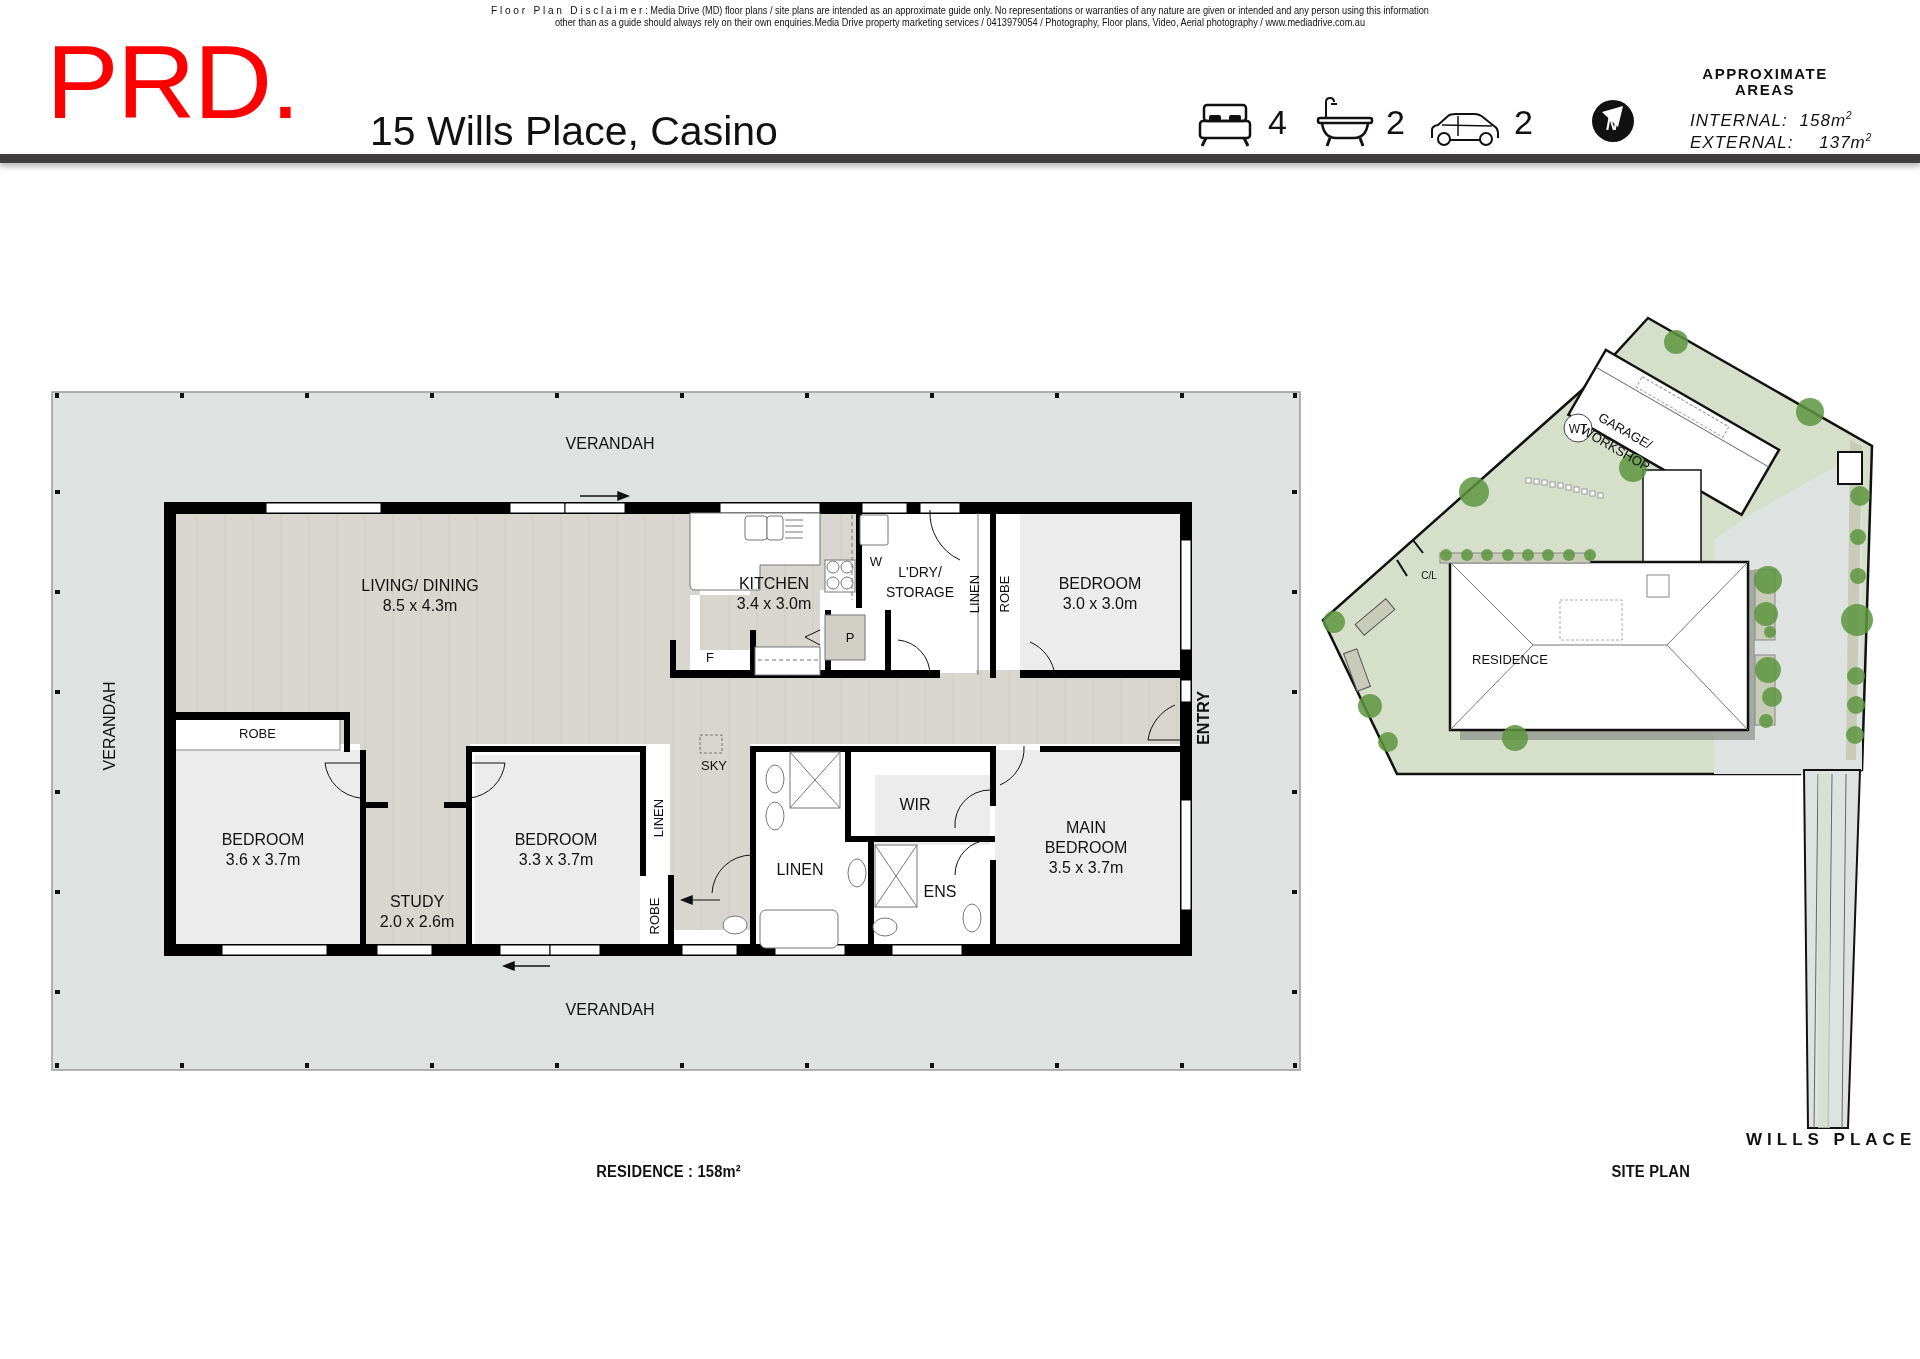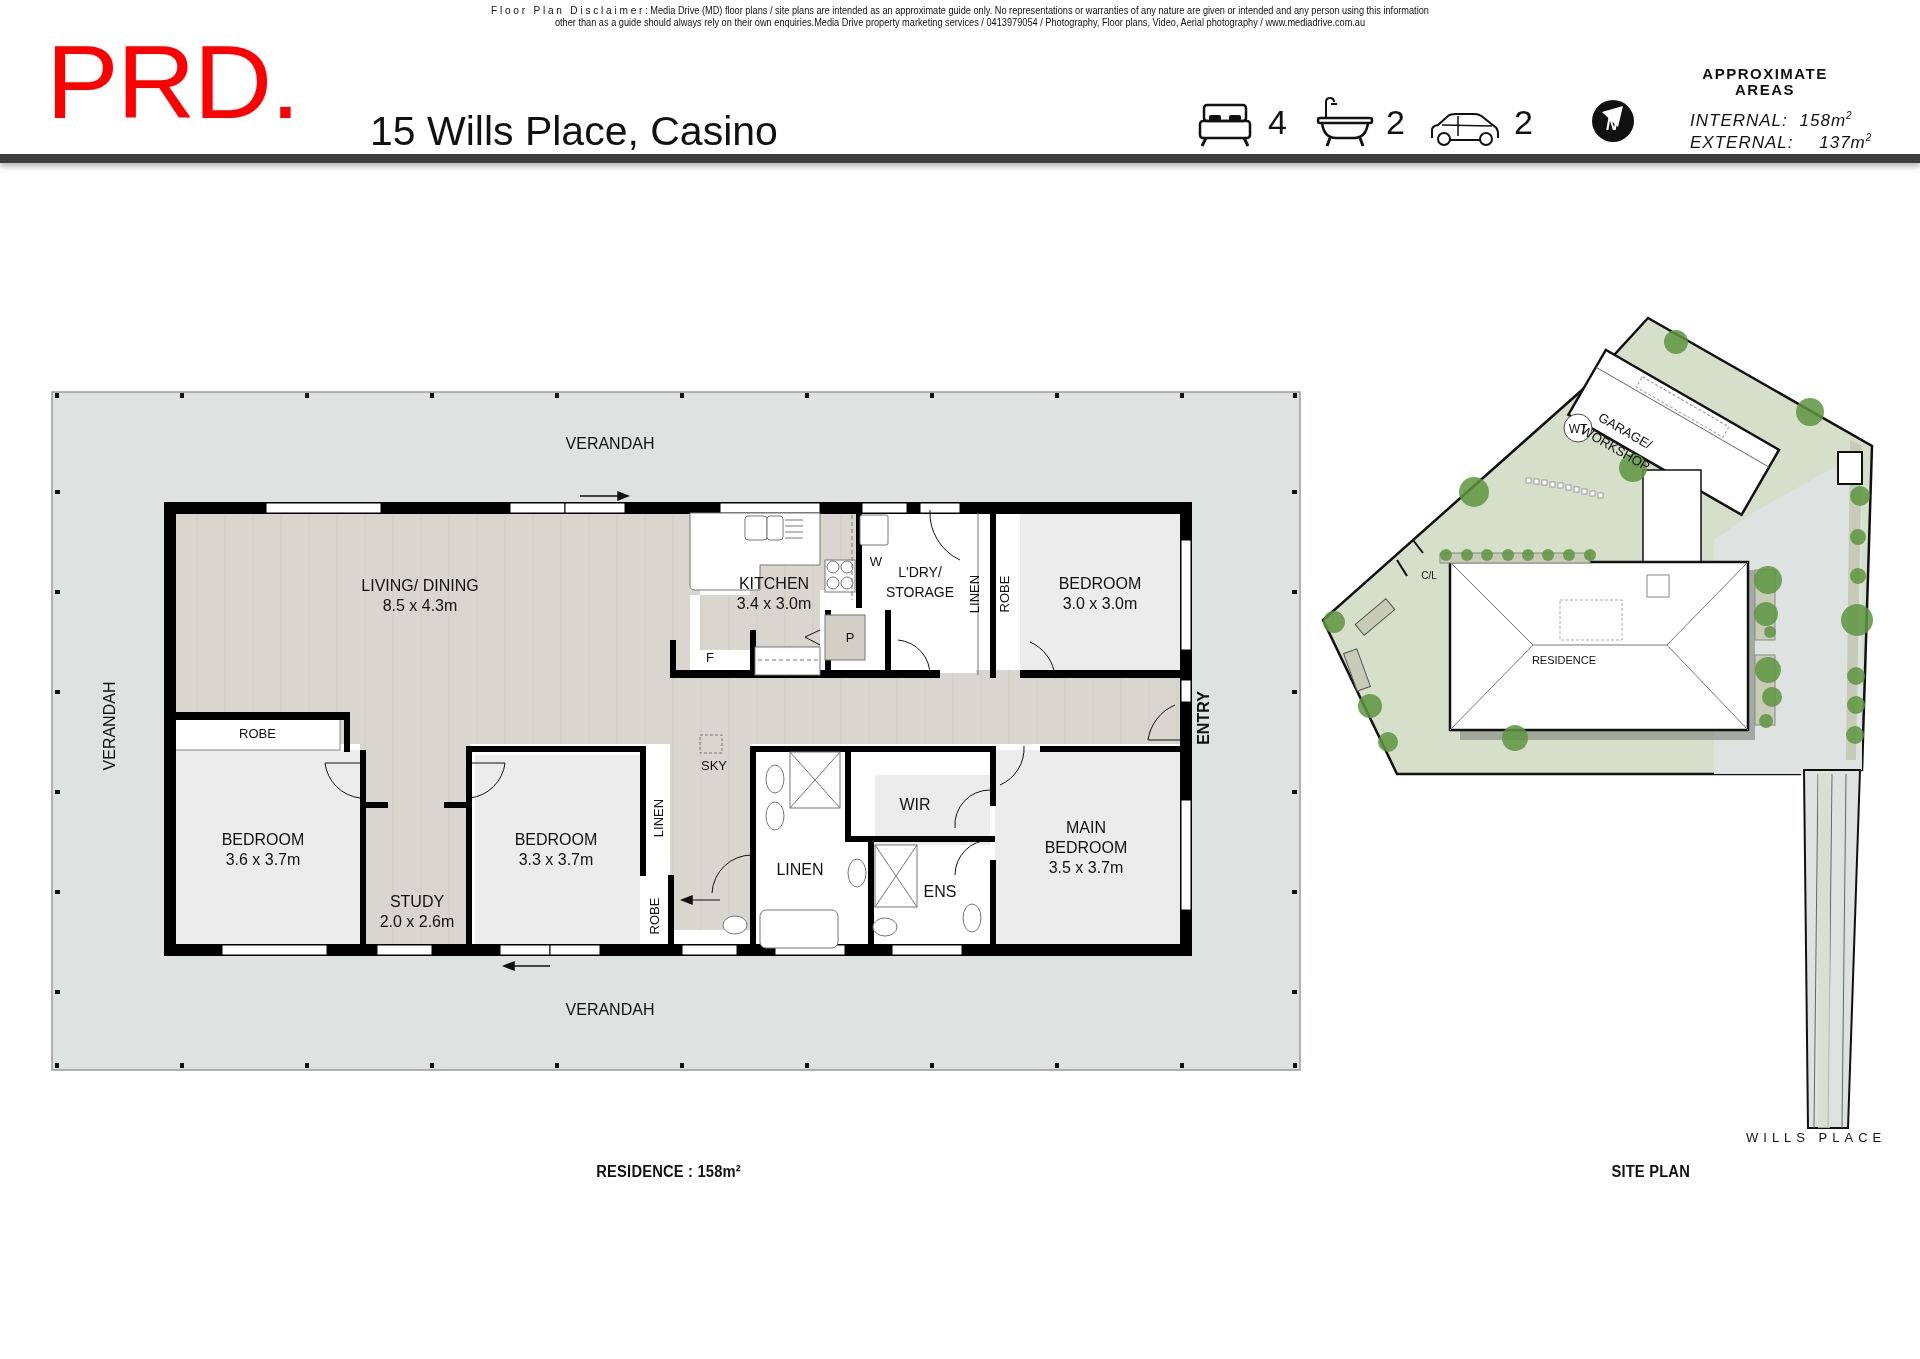--- a/index.html
+++ b/index.html
@@ -9,21 +9,21 @@
   .disclaimer .lbl { letter-spacing:3px; font-size:11px; }
   .logo { left:46px; top:30px; color:#ff0000; font-family:"Liberation Sans", sans-serif; font-size:104px; font-weight:400; letter-spacing:-2px; line-height:104px; transform:scaleX(1.05); transform-origin:left; }
   .title { left:370px; top:108px; font-size:41px; line-height:46px; color:#111; }
   .stat-num { font-size:34px; top:102px; line-height:40px; color:#111; }
   .areas-h { left:1680px; top:66px; width:170px; text-align:center; font-size:15px; font-weight:700; letter-spacing:1.5px; line-height:16px; }
   .areas-r { left:1690px; font-size:17px; letter-spacing:1px; line-height:20px;font-style:italic; }
   .areas-r sup { font-size:10px; }
   .hbar { left:0; top:154px; width:1920px; height:9px; background:#403d3e; box-shadow:0 4px 5px rgba(0,0,0,0.25); }
   .lbl-room { text-align:center; font-size:16px; line-height:20px; color:#111; }
   .caption { font-size:16px; font-weight:700; letter-spacing:0.2px; transform:scaleX(0.92); }
-  .wills { font-size:13px; letter-spacing:5px; }
+  .wills { font-size:17px; letter-spacing:5px;font-weight:bold; }
 </style>
 </head>
 <body>
 
 <div class="abs disclaimer">
   <div><span class="lbl">Floor Plan Disclaimer</span><span>: Media Drive (MD) floor plans / site plans are intended as an approximate guide only.  No representations or warranties of any nature are given or intended and any person using this information</span></div>
   <div>other than as a guide should always rely on their own enquiries.Media Drive property marketing services / 0413979054 / Photography, Floor plans,  Video, Aerial photography / www.mediadrive.com.au</div>
 </div>
 
 <div class="abs logo">PRD.</div>
@@ -405,15 +405,15 @@
 <div class="abs lbl-room" style="left:696px;top:756px;width:36px;font-size:13px">SKY</div>
 
 <div class="abs caption" style="left:590px;top:1163px">RESIDENCE : 158m²</div>
 
 <div class="abs lbl-room" style="left:1560px;top:420px;width:120px;font-size:13px;transform:rotate(30deg)">
   <div>GARAGE/</div>
   <div>WORKSHOP</div>
 </div>
 <div class="abs lbl-room" style="left:1566px;top:419px;width:24px;font-size:12px">WT</div>
 <div class="abs lbl-room" style="left:1414px;top:566px;width:30px;font-size:10px">C/L</div>
-<div class="abs lbl-room" style="left:1514px;top:650px;width:100px;font-size:11px">RESIDENCE</div>
+<div class="abs lbl-room" style="left:1460px;top:650px;width:100px;font-size:13px">RESIDENCE</div>
 <div class="abs wills" style="left:1746px;top:1130px">WILLS PLACE</div>
 <div class="abs caption" style="left:1608px;top:1163px">SITE PLAN</div>
 
 </body></html>

